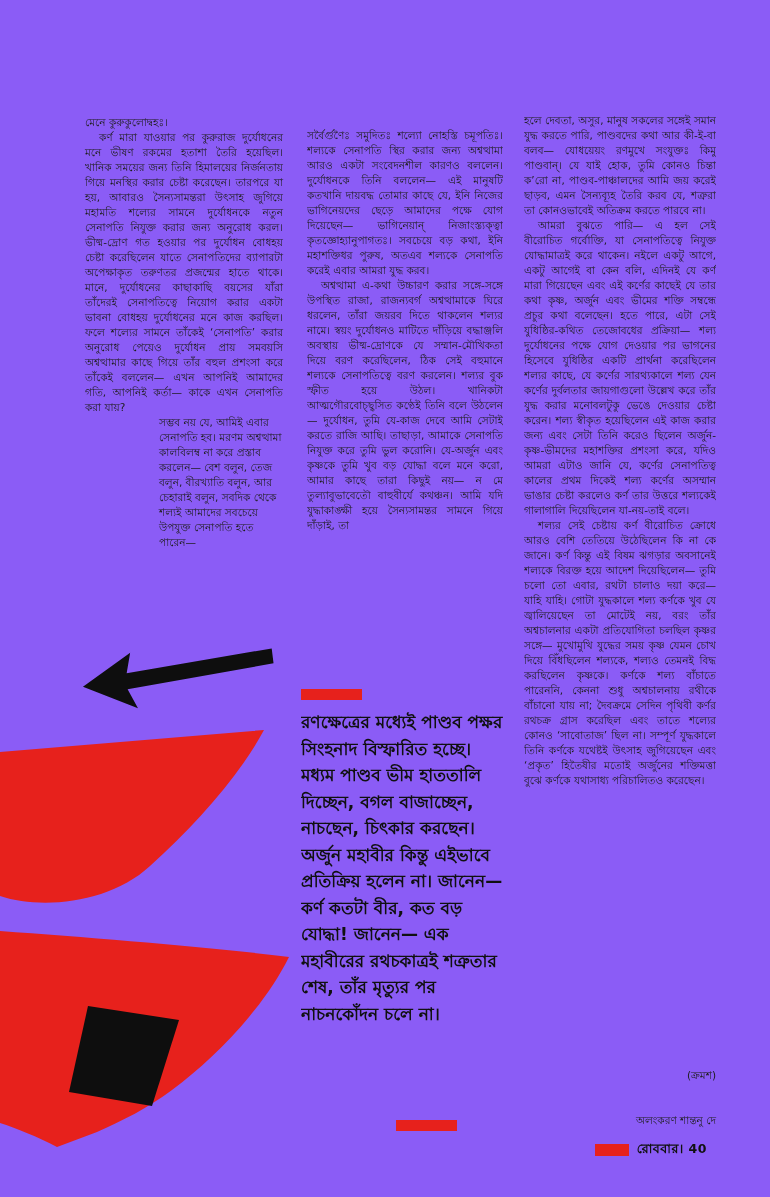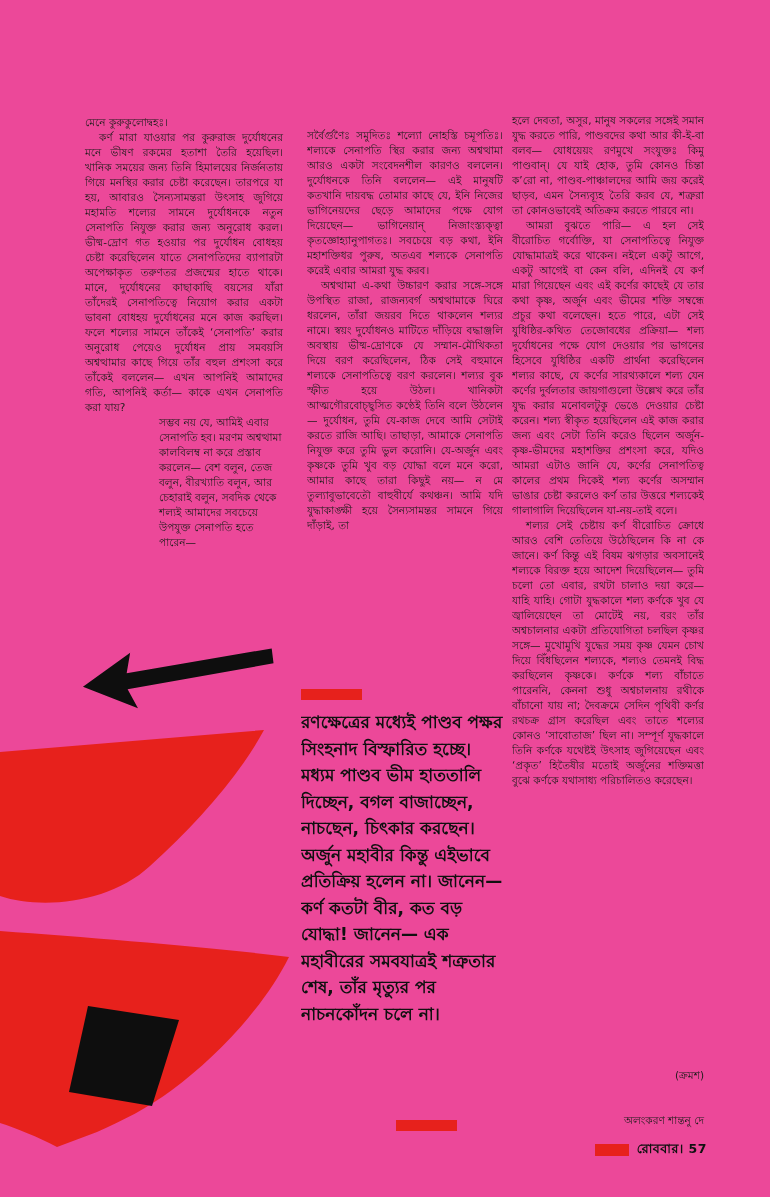--- a/index.html
+++ b/index.html
@@ -1,30 +1,30 @@
 <!DOCTYPE html>
 <html lang="bn"><head>
 <meta charset="utf-8">
 <style>
   * { margin:0; padding:0; box-sizing:border-box; }
   html,body { background:#ffffff; }
   .page {
     position:relative; width:770px; height:1197px; margin:0 auto;
-    background:#ec4899; overflow:hidden;
+    background:#8b5cf6; overflow:hidden;
     font-family:"DejaVu Sans","Liberation Sans",sans-serif;
     color:#1d1d1b;
   }
   .bodytext { font-size:10.5px; line-height:15px; text-align:justify; }
   .para { text-indent:14px; margin:0; }
   .para.noindent { text-indent:0; }
 
   .col { position:absolute; top:113px; }
   #col1 { left:85px;  width:198px; top:115px; }
   #col2 { left:307px; width:196px;margin-top:15px; }
-  #col3 { left:512px; width:192px; height:1016px; }
+  #col3 { left:524px; width:192px; height:1016px; }
   #col2 .coltext { height:575px; overflow:hidden; }
   #col3 .coltext { height:950px; overflow:hidden; }
 
   
   .col1-tail { width:124px; margin-left:74px; text-align:left; text-indent:0; }
 
   .credits { position:absolute; right:0; bottom:0; text-align:right;
              font-size:10.5px; line-height:17px; }
   .credits .cont { display:block;margin-top:28px; }
 
@@ -69,36 +69,36 @@
       <p class="para">শল্যর সেই চেষ্টায় কর্ণ বীরোচিত ক্রোধে আরও বেশি তেতিয়ে উঠেছিলেন কি না কে জানে। কর্ণ কিন্তু এই বিষম ঝগড়ার অবসানেই শল্যকে বিরক্ত হয়ে আদেশ দিয়েছিলেন— তুমি চলো তো এবার, রথটা চালাও দয়া করে— যাহি যাহি। গোটা যুদ্ধকালে শল্য কর্ণকে খুব যে জ্বালিয়েছেন তা মোটেই নয়, বরং তাঁর অশ্বচালনার একটা প্রতিযোগিতা চলছিল কৃষ্ণর সঙ্গে— মুখোমুখি যুদ্ধের সময় কৃষ্ণ যেমন চোখ দিয়ে বিঁধছিলেন শল্যকে, শল্যও তেমনই বিদ্ধ করছিলেন কৃষ্ণকে। কর্ণকে শল্য বাঁচাতে পারেননি, কেননা শুধু অশ্বচালনায় রথীকে বাঁচানো যায় না; দৈবক্রমে সেদিন পৃথিবী কর্ণর রথচক্র গ্রাস করেছিল এবং তাতে শল্যের কোনও ‘সাবোতাজ’ ছিল না। সম্পূর্ণ যুদ্ধকালে তিনি কর্ণকে যথেষ্টই উৎসাহ জুগিয়েছেন এবং ‘প্রকৃত’ হিতৈষীর মতোই অর্জুনের শক্তিমত্তা বুঝে কর্ণকে যথাসাধ্য পরিচালিতও করেছেন।</p>
     </div>
     <div class="credits">
       <span class="cont">(ক্রমশ)</span>
       <span class="cont">অলংকরণ শান্তনু দে</span>
     </div>
   </div>
 
   <div class="pullquote">
     <div class="pq-rule top"></div>
-    <div class="pq-text">রণক্ষেত্রের মধ্যেই পাণ্ডব পক্ষর সিংহনাদ বিস্ফারিত হচ্ছে। মধ্যম পাণ্ডব ভীম হাততালি দিচ্ছেন, বগল বাজাচ্ছেন, নাচছেন, চিৎকার করছেন। অর্জুন মহাবীর কিন্তু এইভাবে প্রতিক্রিয় হলেন না। জানেন— কর্ণ কতটা বীর, কত বড় যোদ্ধা! জানেন— এক মহাবীরের সমবযাত্রই শত্রুতার শেষ, তাঁর মৃত্যুর পর নাচনকোঁদন চলে না।</div>
+    <div class="pq-text">রণক্ষেত্রের মধ্যেই পাণ্ডব পক্ষর সিংহনাদ বিস্ফারিত হচ্ছে। মধ্যম পাণ্ডব ভীম হাততালি দিচ্ছেন, বগল বাজাচ্ছেন, নাচছেন, চিৎকার করছেন। অর্জুন মহাবীর কিন্তু এইভাবে প্রতিক্রিয় হলেন না। জানেন— কর্ণ কতটা বীর, কত বড় যোদ্ধা! জানেন— এক মহাবীরের রথচকাত্রই শত্রুতার শেষ, তাঁর মৃত্যুর পর নাচনকোঁদন চলে না।</div>
     <div class="pq-rule bottom"></div>
   </div>
 
   <div class="arrow-wrap">
     <svg width="196" height="62" viewBox="0 0 196 62">
       <polygon points="2,33 53,5 47,25 194,18 194,33 46,41 54,61" fill="#0e0e0e"></polygon>
     </svg>
   </div>
 
   <div class="red-art">
     <svg width="300" height="477" viewBox="0 0 300 477">
       <path d="M0,32 L264,10 C238,58 196,104 150,146 C110,183 42,190 0,176 Z" fill="#e7211c"></path>
       <path d="M0,211 C95,218 210,227 289,237 C263,289 215,338 172,370 C148,388 122,401 97,412 L57,427 C38,417 16,408 0,403 Z" fill="#e7211c"></path>
       <polygon points="88,286 179,300 152,386 69,372" fill="#0e0e0e"></polygon>
     </svg>
   </div>
 
   <div class="footer">
     <div class="footer-swatch"></div>
-    <div class="footer-text">রোববার। 57</div>
+    <div class="footer-text">রোববার। 40</div>
   </div>
 
 </div>
 
 </body></html>

